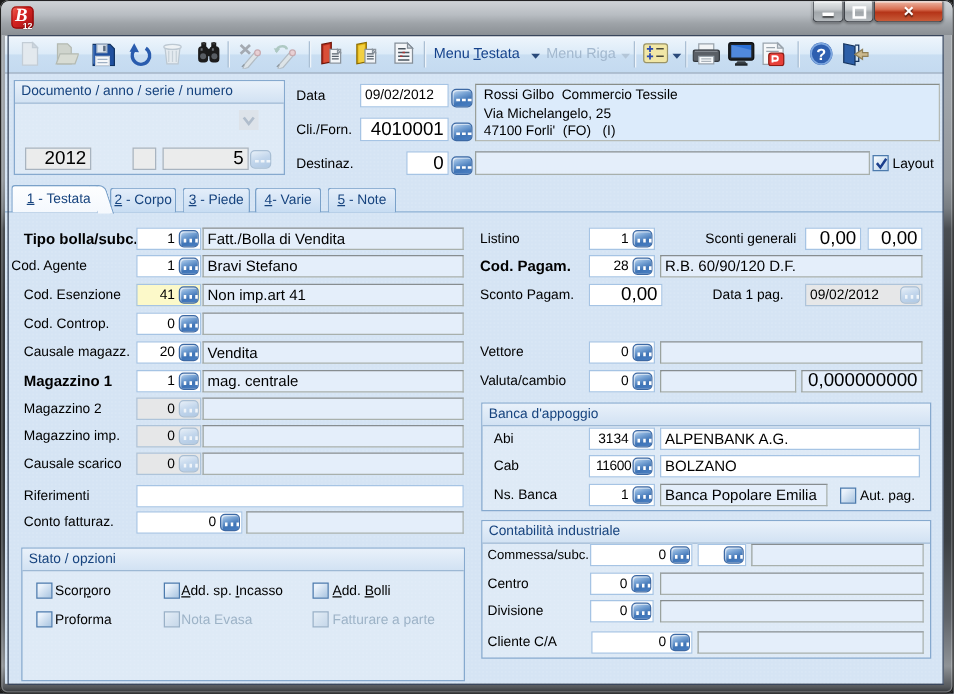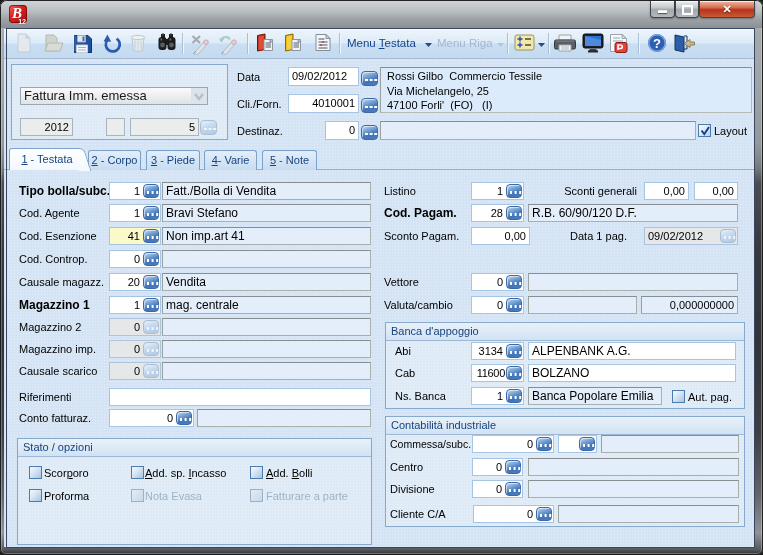--- a/index.html
+++ b/index.html
@@ -22,21 +22,21 @@
 .tsep{position:absolute;top:33px;width:1px;height:21px;background:#aabfd4;box-shadow:1px 0 0 #eef4fa}
 .ticn{position:absolute}
 .mtxt{position:absolute;font-size:11.5px;color:#15428b}
 .mtxt.dis{color:#a3b8ce}
 .bg{position:absolute;left:4px;top:59px;width:751px;height:488px;background:#d5e4f4;background-image:radial-gradient(rgba(255,255,255,.38) 22%,rgba(255,255,255,0) 26%);background-size:3px 3px}
 .lbl{position:absolute;font-size:11px;color:#000;white-space:nowrap;line-height:18px}
 .lbl.b{font-weight:bold;font-size:12px}
 .lbl.dis{color:#9db3c7}
 .fld{position:absolute;height:18px;border:1px solid #a6c4e4;background:#fff;font-size:12px;color:#000;
  line-height:16px;padding:0 3px;white-space:nowrap;overflow:hidden}
-.fld.num{text-align:right;font-size:11px}
+.fld.num{text-align:right;font-size:15px}
 .fld.ro{background:#e4eefa;border-color:#878d90 #a8b0ac #a8b0ac #9aa29e}
 .cmb{position:absolute;height:18px;border:1px solid #a6c4e4;background:#fff;font-size:11px;color:#000;
  line-height:16px;padding:0 20px 0 3px;text-align:right;white-space:nowrap}
 .cmb.yel{background:#fcf9c9}
 .cmb.dis{background:#e6e7e8;border-color:#aec4da}
 .ib{position:absolute;right:1px;top:1px;width:16px;height:14px;border:1px solid #3d69a4;border-radius:4px;
  background:linear-gradient(160deg,#cadcf0 0%,#7fa9d8 30%,#3f74b6 65%,#4a80c4 100%);box-shadow:inset 1px 1px 0 rgba(255,255,255,.55)}
 .ib::after{content:"";position:absolute;left:2.5px;top:6px;width:2.6px;height:2.6px;background:#fff;box-shadow:4.6px 0 #fff,9.2px 0 #fff}
 .ib.d{border-color:#a8bed4;background:linear-gradient(160deg,#e8f0f8,#c2d6ec 50%,#b0c9e4);box-shadow:none}
 .ib.d::after{background:#f0f5fa;box-shadow:4.6px 0 #f0f5fa,9.2px 0 #f0f5fa}
@@ -201,21 +201,21 @@
         <text x="10" y="15" text-anchor="middle" font-family="Liberation Sans" font-size="13" font-weight="bold" fill="#fff">?</text>
       </svg>
     <svg class="ticn" style="left:673px;top:33px" width="22" height="20">
         <path d="M2 2 l9 2 v15 l-9 -2 z" fill="#2d5fa8" stroke="#16345e"></path>
         <path d="M11 3 h3 v13 h-3" fill="none" stroke="#16345e"></path>
         <path d="M11 10.5 l6 -4 v2.5 h4.5 v3 h-4.5 v2.5 z" fill="#cbb98e" stroke="#8f8059"></path>
       </svg>
   </div>
   <div id="top">
     <div class="grp" style="left:11px;top:64px;width:217px;height:76px">
-      <div class="fld" style="left:8px;top:22px;width:188px;background:linear-gradient(#fbfbfb,#e0e2e5);border-color:#98a6b5;padding-right:18px;color:#1a1a1a;font-size:13px">Fattura Imm. emessa</div>
+      <div class="hd">Documento / anno / serie / numero</div>
       <svg style="position:absolute;left:179px;top:23px" width="16" height="16">
           <rect width="16" height="16" fill="#dde3ea"></rect>
           <path d="M4 6 l4 5 l4 -5" fill="none" stroke="#b0bdcc" stroke-width="2.2"></path>
         </svg>
       <div class="fld num" style="left:8px;top:53px;width:53px;background:#ebecec;border-color:#a8b4c0">2012</div>
       <div class="fld" style="left:94px;top:53px;width:19px;background:#ebecec;border-color:#a8b4c0"></div>
       <div class="fld num" style="left:118px;top:53px;width:69px;background:#ebecec;border-color:#a8b4c0">5</div>
       <div class="b3 d" style="left:188px;top:55px"></div>
     </div>
     <div class="lbl" style="left:237px;top:68px">Data</div>
@@ -241,21 +241,21 @@
     <div class="tab act" style="left:9px;width:70px;padding-left:6px"><u>1</u> - Testata</div>
     <div class="tab" style="left:88px;width:53px"><u>2</u> - Corpo</div>
     <div class="tab" style="left:146px;width:54px"><u>3</u> - Piede</div>
     <div class="tab" style="left:204px;width:53px"><u>4</u>- Varie</div>
     <div class="tab" style="left:262px;width:55px"><u>5</u> - Note</div>
   </div>
   <div id="leftcol">
     <div class="lbl b" style="left:19px;top:182px">Tipo bolla/subc.</div>
     <div class="cmb" style="left:109px;top:182px;width:52px">1<span class="ib"></span></div>
     <div class="fld ro" style="left:162px;top:182px;width:209px">Fatt./Bolla di Vendita</div>
-    <div class="lbl" style="left:19px;top:204px">Cod. Agente</div>
+    <div class="lbl" style="left:9px;top:204px">Cod. Agente</div>
     <div class="cmb" style="left:109px;top:204px;width:52px">1<span class="ib"></span></div>
     <div class="fld ro" style="left:162px;top:204px;width:209px">Bravi Stefano</div>
     <div class="lbl" style="left:19px;top:227px">Cod. Esenzione</div>
     <div class="cmb yel" style="left:109px;top:227px;width:52px">41<span class="ib"></span></div>
     <div class="fld ro" style="left:162px;top:227px;width:209px">Non imp.art 41</div>
     <div class="lbl" style="left:19px;top:250px">Cod. Controp.</div>
     <div class="cmb" style="left:109px;top:250px;width:52px">0<span class="ib"></span></div>
     <div class="fld ro" style="left:162px;top:250px;width:209px"></div>
     <div class="lbl" style="left:19px;top:273px">Causale magazz.</div>
     <div class="cmb" style="left:109px;top:273px;width:52px">20<span class="ib"></span></div>

